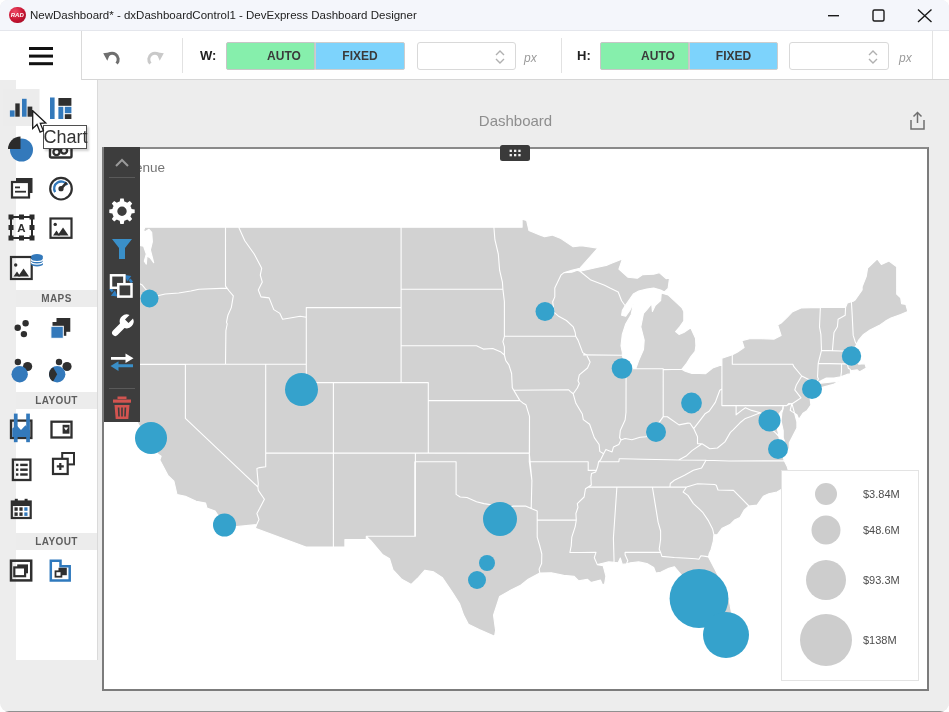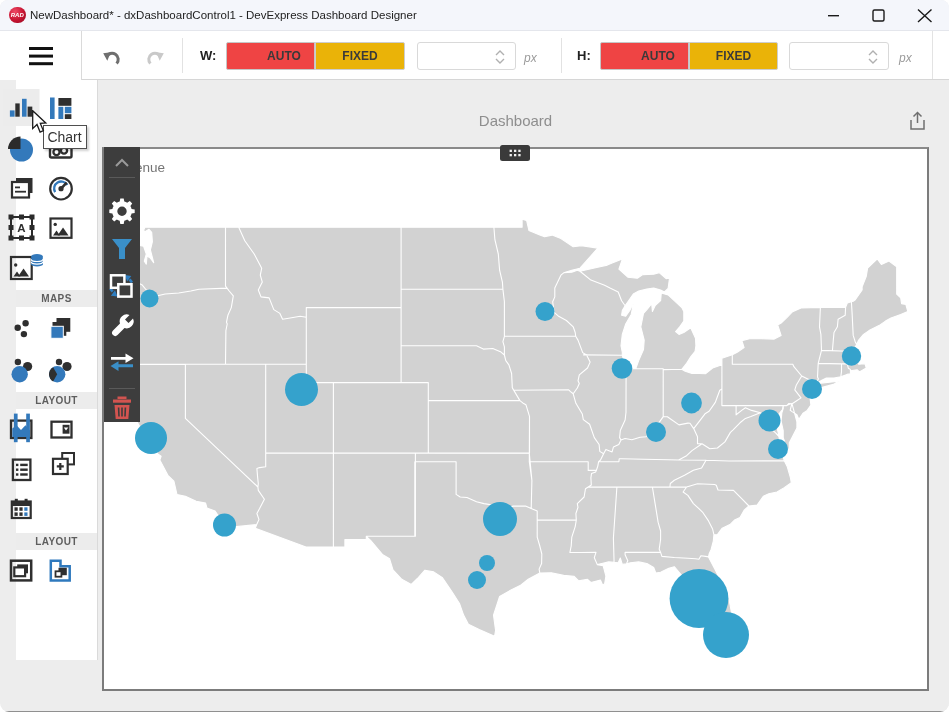--- a/index.html
+++ b/index.html
@@ -9,40 +9,40 @@
 #titlebar { position:absolute; left:0; top:0; width:949px; height:31px; background:#f4f6fb; border-bottom:1px solid #e4e6ec; }
 #appicon { position:absolute; left:9px; top:6.5px; width:16.5px; height:16.5px; border-radius:50%; background:radial-gradient(circle at 35% 30%, #ef4a66, #c51230 55%, #900c22); }
 #appicon span { position:absolute; left:0; top:5px; width:16.5px; text-align:center; font-size:6px; font-weight:bold; font-style:italic; color:#fff; letter-spacing:0; }
 #wtitle { position:absolute; left:30px; top:9px; font-size:11.5px; color:#222; }
 
 #toolbar { position:absolute; left:82px; top:31px; width:867px; height:49px; background:#ffffff; border-bottom:1px solid #d6d6d6; }
 #sidebartop { position:absolute; left:0; top:31px; width:82px; height:49px; background:#ffffff; border-right:1px solid #dadada; }
 .tsep { position:absolute; top:7px; height:35px; width:1px; background:#e2e2e2; }
 .tlabel { position:absolute; top:17px; font-size:13px; font-weight:bold; color:#222; }
 .segbtn { position:absolute; top:10.5px; height:28px; line-height:27px; text-align:center; font-size:12px; font-weight:bold; color:#3a3a3a; }
-.seg-on { background:#ef4444; border:1px solid #c6c6c6;padding-left:27px; }
-.seg-off { background:#eab308; border:1px solid #cdcdcd; }
+.seg-on { background:#86efac; border:1px solid #c6c6c6;padding-left:27px; }
+.seg-off { background:#7dd3fc; border:1px solid #cdcdcd; }
 .spin { position:absolute; top:10.5px; height:28px; background:#fff; border:1px solid #d9d9d9; border-radius:3px; }
 .pxl { position:absolute; top:20px; font-size:12px; color:#9b9b9b;font-style:italic; }
 
 #sidebar { position:absolute; left:0; top:80px; width:82px; height:580px; background:#ffffff; border-right:1px solid #dadada;margin-left:16px; }
 .shead { position:absolute; left:0; width:81px; height:17px; background:#ececec; font-size:10px; font-weight:bold; color:#5e5e5e; text-align:center; line-height:17px; letter-spacing:0.4px; }
 #viewer { position:absolute; left:0; top:661px; width:82px; height:51px; background:#327cb6; color:#fff; font-size:12.5px; text-align:center; line-height:49px; letter-spacing:0.3px; }
 
 #main { position:absolute; left:82px; top:80px; width:867px; height:632px; background:#ededed; }
 #dashtitle { position:absolute; left:82px; top:112px; width:867px; text-align:center; font-size:15px; color:#8e8e8e; }
 #widget { position:absolute; left:101.5px; top:147.3px; width:827px; height:543.7px; background:#ffffff; border:2px solid #7c7c7c; border-top-color:#8a8a8a; }
 #revenue { position:absolute; left:111px; top:160px; font-size:13.5px; color:#757575; }
 #draghandle { position:absolute; left:500px; top:145px; width:30px; height:15.5px; background:#3a3a3a; border-radius:2.5px; }
 #fltb { position:absolute; left:104px; top:147px; width:36px; height:275px; background:#3d3d3d; }
 
 #legend { position:absolute; left:781px; top:470px; width:138px; height:211px; background:#fff; border:1px solid #e3e3e3; }
 .lbl { position:absolute; font-size:11px; color:#4d4d4d; }
 
-#tooltip { position:absolute; left:42.5px; top:124.5px; width:44px; height:24.5px; background:#fff; border:1.5px solid #4f4f4f; box-shadow:2px 2px 2px rgba(0,0,0,0.18); font-size:14px; color:#333; text-align:center; line-height:22px; z-index:60; }
+#tooltip { position:absolute; left:42.5px; top:124.5px; width:44px; height:24.5px; background:#fff; border:1.5px solid #4f4f4f; box-shadow:2px 2px 2px rgba(0,0,0,0.18); font-size:18px; color:#333; text-align:center; line-height:22px; z-index:60; }
 svg { display:block; }
 .abs { position:absolute; }
 </style>
 </head>
 <body>
 <div id="win">
 
   <div id="titlebar">
     <div id="appicon">
         <span>RAD</span>
@@ -123,20 +123,34 @@
       <circle cx="812" cy="389" r="10"></circle>
       <circle cx="851.5" cy="356" r="9.7"></circle>
       <circle cx="500" cy="519" r="17"></circle>
       <circle cx="487" cy="563" r="8"></circle>
       <circle cx="477" cy="580" r="9"></circle>
       <circle cx="699" cy="598.5" r="29.4"></circle>
       <circle cx="726" cy="635" r="23"></circle>
     </g>
   </svg>
 
+  <div id="legend">
+    <svg class="abs" style="left:0;top:0" width="135" height="206" viewBox="0 0 135 206">
+      <g fill="#cdcdcd">
+        <circle cx="44" cy="23" r="11"></circle>
+        <circle cx="44" cy="59" r="14.5"></circle>
+        <circle cx="44" cy="109" r="20"></circle>
+        <circle cx="44" cy="169" r="26"></circle>
+      </g>
+    </svg>
+    <div class="lbl" style="left:81px;top:17px">$3.84M</div>
+    <div class="lbl" style="left:81px;top:53px">$48.6M</div>
+    <div class="lbl" style="left:81px;top:103px">$93.3M</div>
+    <div class="lbl" style="left:81px;top:163px">$138M</div>
+  </div>
 
   <div id="draghandle">
     <svg width="30" height="16" viewBox="0 0 30 16">
       <g fill="#f2f2f2">
         <rect x="9.6" y="4.7" width="2.3" height="2.3"></rect>
           <rect x="14" y="4.7" width="2.3" height="2.3"></rect>
           <rect x="18.3" y="4.7" width="2.3" height="2.3"></rect>
         <rect x="9.6" y="9.0" width="2.3" height="2.3"></rect>
           <rect x="14" y="9.0" width="2.3" height="2.3"></rect>
           <rect x="18.3" y="9.0" width="2.3" height="2.3"></rect>

